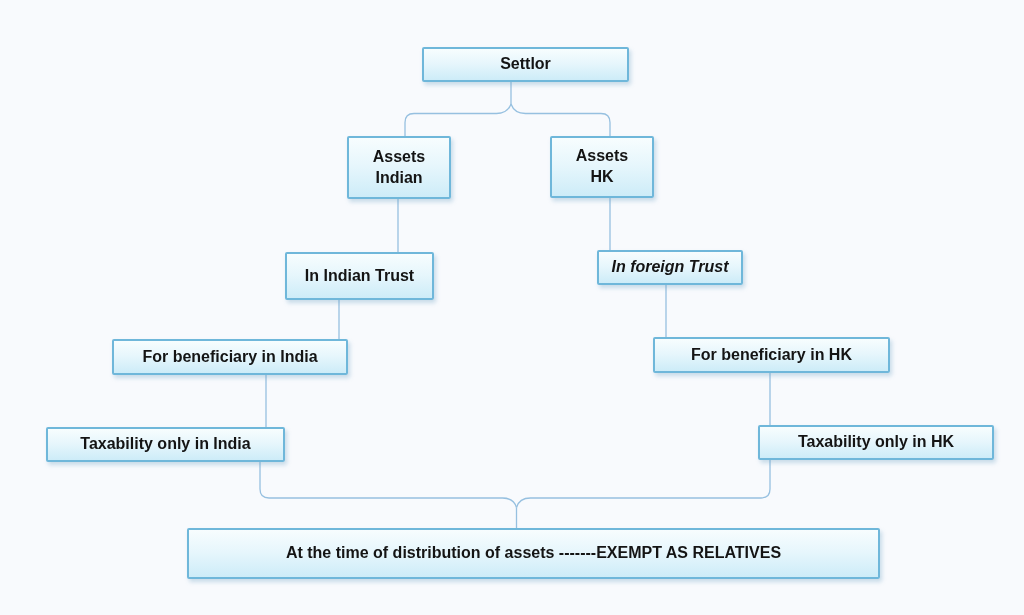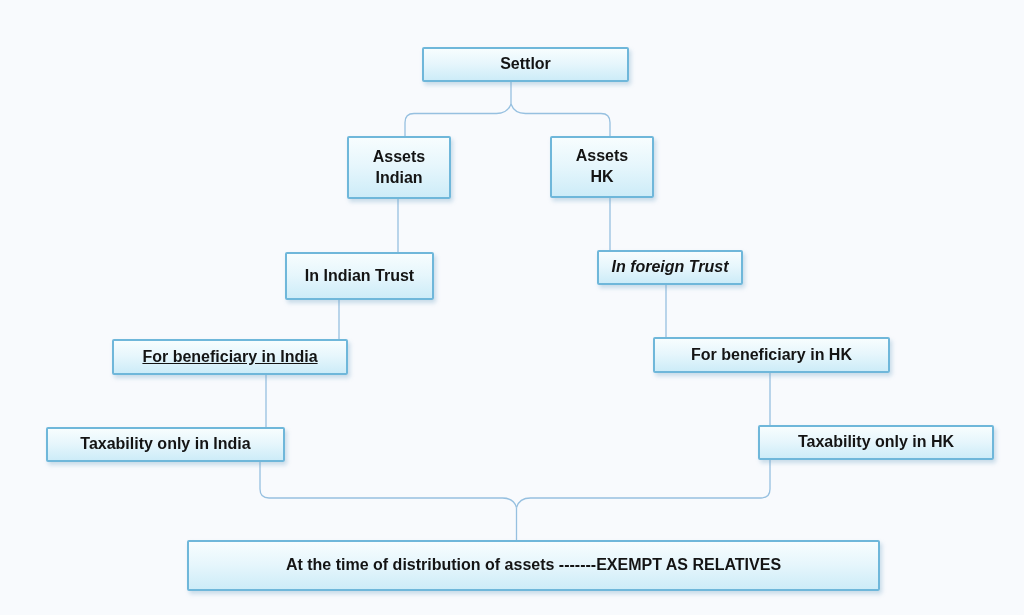--- a/index.html
+++ b/index.html
@@ -58,23 +58,23 @@
   <div class="node" style="left:347px;top:136px;width:104px;height:63px;">Assets
 Indian</div>
 
   <div class="node" style="left:550px;top:136px;width:104px;height:62px;">Assets
 HK</div>
 
   <div class="node" style="left:253px;top:252px;width:149px;height:48px;margin-left:32px;">In Indian Trust</div>
 
   <div class="node" style="left:597px;top:250px;width:146px;height:35px;font-style:italic;">In foreign Trust</div>
 
-  <div class="node" style="left:112px;top:339px;width:236px;height:36px;text-decoration:underline;">For beneficiary in India</div>
+  <div class="node" style="left:112px;top:339px;width:236px;height:36px;">For beneficiary in India</div>
 
   <div class="node" style="left:653px;top:337px;width:237px;height:36px;">For beneficiary in HK</div>
 
   <div class="node" style="left:46px;top:427px;width:239px;height:35px;">Taxability only in India</div>
 
   <div class="node" style="left:758px;top:425px;width:236px;height:35px;">Taxability only in HK</div>
 
-  <div class="node" style="left:187px;top:540px;width:693px;height:51px;">At the time of distribution of assets -------EXEMPT AS RELATIVES</div>
+  <div class="node" style="left:187px;top:528px;width:693px;height:51px;">At the time of distribution of assets -------EXEMPT AS RELATIVES</div>
 
 </div>
 
 </body></html>

